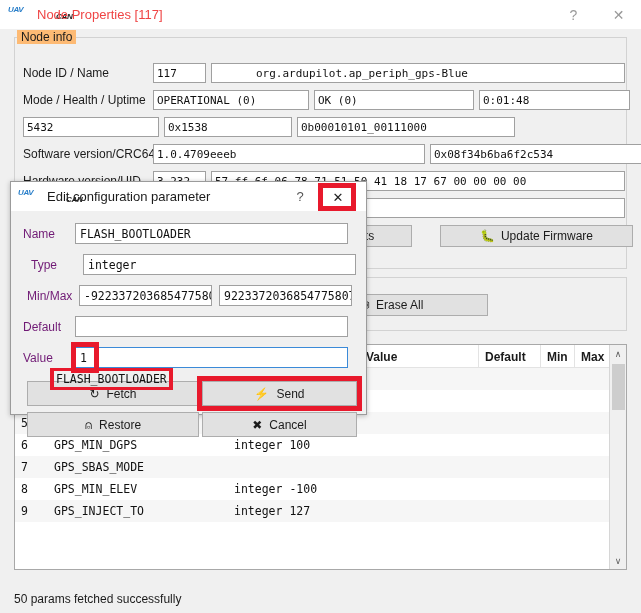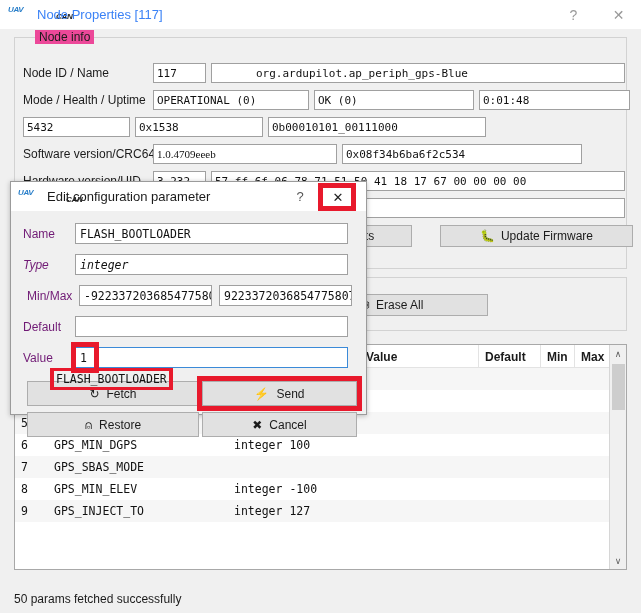--- a/index.html
+++ b/index.html
@@ -23,35 +23,35 @@
     position:relative;
   }
   .logo {
     width:22px; height:20px; margin-left:8px; margin-right:7px;
     display:flex; flex-direction:column; justify-content:center;
     line-height:0.82; font-weight:bold; font-size:8px;
     font-family:"Liberation Sans", sans-serif;
   }
   .logo .uav { color:#2a7fc9; font-style:italic; letter-spacing:-0.3px;}
   .logo .can { color:#1b1b1b; font-style:italic; letter-spacing:-0.3px;margin-left:48px;}
-  #win-title { font-size:13px; color:#3b82f6; }
+  #win-title { font-size:13px; color:#ef4444; }
   .win-btns { position:absolute; right:0; top:0; height:29px; display:flex; }
   .win-btn {
     width:45px; height:29px; display:flex; align-items:center; justify-content:center;
     color:#9a9a9a; font-size:14px;
   }
 
   #content { position:absolute; top:29px; left:0; right:0; bottom:0; background:#f0f0f0; }
 
   
   .group {
     position:absolute; border:1px solid #d2d2d2; background:#f0f0f0;
   }
   .group > .legend {
-    position:absolute; top:-8px; left:20px; background:#ec4899;
+    position:absolute; top:-8px; left:2px; background:#fdba74;
     padding:0 4px; font-size:12px; color:#1b1b1b;
   }
 
   .row { position:absolute; display:flex; align-items:center; }
   .lbl { font-size:12px; color:#1b1b1b; white-space:nowrap; }
   .fld {
     height:20px; border:1px solid #a0a0a0; background:#fff;
     display:flex; align-items:center; padding:0 3px;
     font-family:"DejaVu Sans Mono", monospace; font-size:11px; color:#111;
     overflow:hidden; white-space:nowrap;
@@ -160,28 +160,28 @@
       </div>
 
       <div class="row" style="left:8px; top:52px;">
         <span class="lbl" style="width:130px;">Mode / Health / Uptime</span>
         <span class="fld" style="width:156px;">OPERATIONAL (0)</span>
         <span class="fld" style="width:160px; margin-left:5px;">OK (0)</span>
         <span class="fld" style="width:151px; margin-left:5px;">0:01:48</span>
       </div>
 
       <div class="row" style="left:8px; top:79px;">
-        <span class="fld" style="width:107px;">5432</span>
+        <span class="fld" style="width:136px;">5432</span>
         <span class="fld" style="width:128px; margin-left:5px;">0x1538</span>
         <span class="fld" style="width:218px; margin-left:5px;">0b00010101_00111000</span>
       </div>
 
       <div class="row" style="left:8px; top:106px;">
         <span class="lbl" style="width:130px;">Software version/CRC64</span>
-        <span class="fld" style="width:184px;font-family:Liberation Serif, serif;">1.0.4709eeeb</span>
+        <span class="fld" style="width:272px;">1.0.4709eeeb</span>
         <span class="fld" style="width:240px; margin-left:5px;">0x08f34b6ba6f2c534</span>
       </div>
 
       <div class="row" style="left:8px; top:133px;">
         <span class="lbl" style="width:130px;">Hardware version/UID</span>
         <span class="fld" style="width:53px;">3.232</span>
         <span class="fld" style="width:414px; margin-left:5px;">57 ff 6f 06 78 71 51 50 41 18 17 67 00 00 00 00</span>
       </div>
 
       <div class="row" style="left:8px; top:160px;">
@@ -280,21 +280,21 @@
     <div class="redbox" style="left:307px; top:1px; width:38px; height:28px;"></div>
   </div>
 
   <div id="dlg-body">
 
     <div class="drow" style="left:12px; top:12px;">
       <span class="dlbl">Name</span>
       <span class="dfld" style="width:273px;">FLASH_BOOTLOADER</span>
     </div>
 
-    <div class="drow" style="left:12px; top:43px;font-style:italic;">
+    <div class="drow" style="left:20px; top:43px;">
       <span class="dlbl">Type</span>
       <span class="dfld" style="width:273px;">integer</span>
     </div>
 
     <div class="drow" style="left:16px; top:74px;">
       <span class="dlbl">Min/Max</span>
       <span class="dfld" style="width:133px;">-9223372036854775808</span>
       <span class="dfld" style="width:133px; margin-left:7px;">9223372036854775807</span>
     </div>
 

